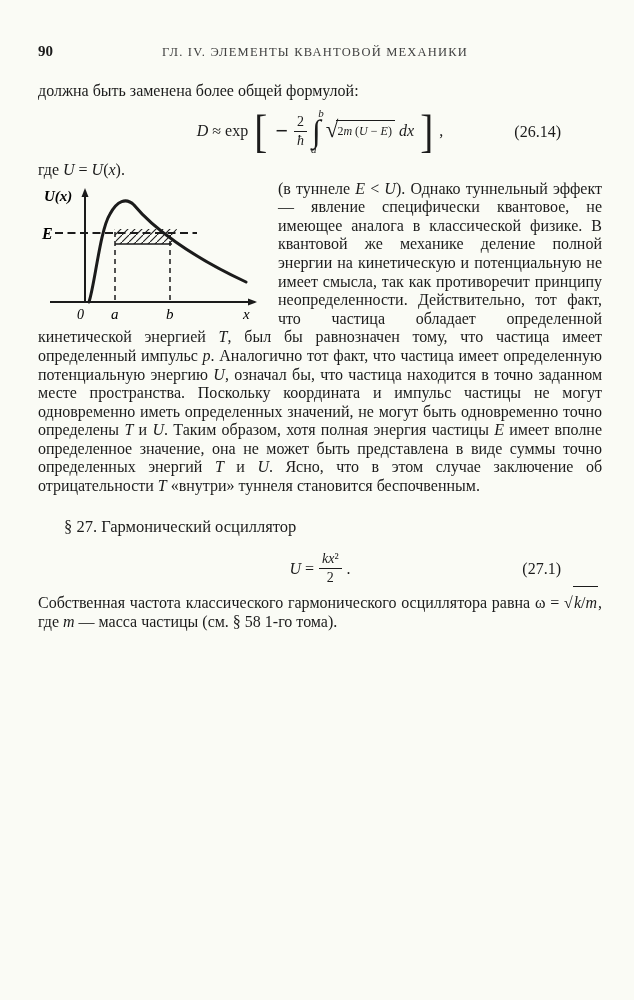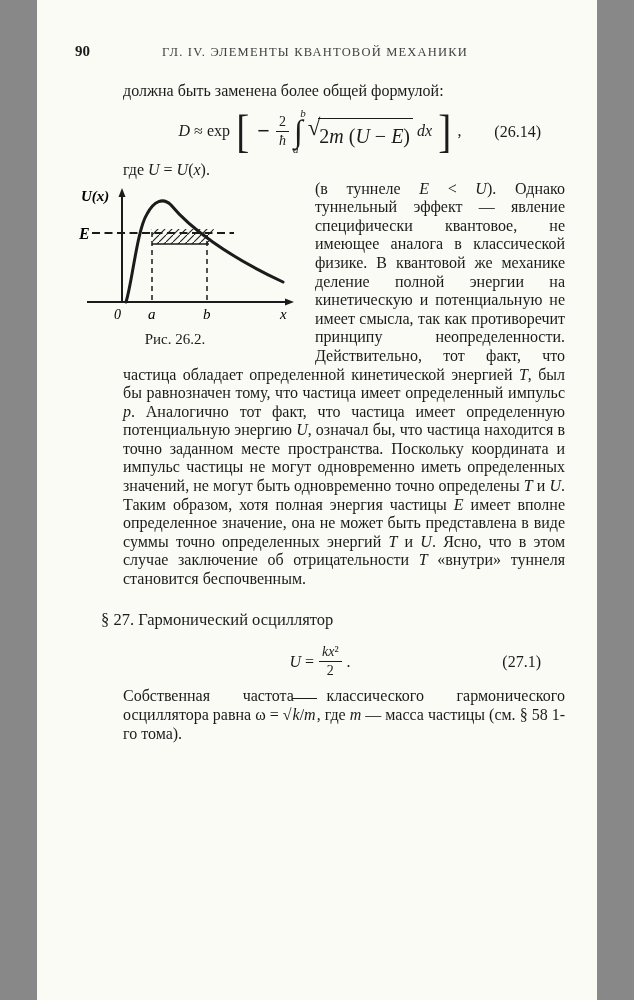--- a/index.html
+++ b/index.html
@@ -1,53 +1,53 @@
 <!DOCTYPE html>
 <html lang="ru"><head>
 <meta charset="utf-8">
 <style>
   * { margin:0; padding:0; box-sizing:border-box; }
   html,body { background:#888; }
   .page {
     position:relative;
-    width:560px; height:1000px;
+    width:634px; height:1000px;
     margin:0 auto;
     background:#fafbf5;
     color:#1b1b1b;
     font-family:"Liberation Serif", serif;
     font-size:16px; line-height:18.6px;
     padding:42px 32px 0 38px;
     overflow:hidden;
   }
   
   .pg-header { display:flex; align-items:baseline; margin-bottom:20px; }
   .pg-num { font-weight:bold; font-size:15px; width:70px; }
   .pg-title { flex:1; text-align:center; font-size:12.5px; letter-spacing:1.2px; color:#404040; padding-right:80px; }
   
-  p { text-align:justify;margin-left:48px; }
+  p { text-align:justify; }
   p.indent { text-indent:26px; }
   .sp { letter-spacing:2.8px; }
   i { font-style:italic; }
   
   .eq { position:relative; text-align:center; margin:8px 0 6px; }
   .eq-body { display:inline-flex; align-items:center; gap:4px; vertical-align:middle; }
-  .eq-no { position:absolute; right:24px; top:50%; transform:translateY(-50%); font-size:16px;text-align:right; }
+  .eq-no { position:absolute; right:41px; top:50%; transform:translateY(-50%); font-size:16px;text-align:right; }
   .bigbr { font-size:46px; font-weight:400; line-height:0; transform:scaleX(.85); margin:0 1px; }
   .minus { font-size:22px; font-weight:bold; margin:0 2px; }
   .frac { display:inline-flex; flex-direction:column; align-items:center; font-size:14px; line-height:1.15; vertical-align:middle; }
   .frac .num { border-bottom:1.3px solid #1b1b1b; padding:0 3px 1px; }
   .frac .den { padding-top:1px; }
   .intgrp { display:inline-flex; flex-direction:column; align-items:center; line-height:1; margin:0 1px; }
   .intgrp .lim { font-size:11px; font-style:italic; line-height:1; }
   .intgrp .lim.top { align-self:flex-end; margin-right:-3px; margin-bottom:-2px; }
   .intgrp .lim.bot { align-self:flex-start; margin-left:-1px; margin-top:-2px; }
   .intsign { font-size:32px; line-height:.9; }
   .sqrt { display:inline-flex; align-items:flex-start; }
   .sqrt .rad { font-size:23px; line-height:1; position:relative; top:-2px; }
-  .sqrt .radicand { border-top:1.4px solid #1b1b1b; padding:8px 3px 0 1px; margin-left:-2px; font-size:20px; }
+  .sqrt .radicand { border-top:1.4px solid #1b1b1b; padding:1px 3px 0 1px; margin-left:-2px; font-size:12px; }
   .ol { border-top:1.4px solid #1b1b1b; padding:7px 1px; }
   .eqfrac-line { display:inline-flex; align-items:center; gap:5px; }
   
   .figwrap { float:left; width:230px; margin:6px 10px 0 0; }
   figure svg { display:block; }
   figcaption { text-align:center; font-size:15px; margin-top:2px; padding-right:30px; }
   .clearfix::after { content:""; display:block; clear:both; }
   
   h2 { font-size:16.5px; font-weight:normal; margin:22px 0 15px; text-indent:26px; }
   .eq27 { margin:10px 0 8px; }
@@ -118,21 +118,20 @@
 
           <path d="M51,116 C57,98 62,44 72,28 C79,15 88,11 96,19 C114,41 152,70 208,96" fill="none" stroke="#1b1b1b" stroke-width="3" stroke-linecap="round"></path>
 
           <text x="6" y="15" font-size="15" font-style="italic" font-weight="bold" font-family="Liberation Serif, serif">U(x)</text>
           <text x="4" y="53" font-size="16" font-style="italic" font-weight="bold" font-family="Liberation Serif, serif">E</text>
           <text x="39" y="133" font-size="14" font-style="italic" font-family="Liberation Serif, serif">0</text>
           <text x="73" y="133" font-size="15" font-style="italic" font-family="Liberation Serif, serif">a</text>
           <text x="128" y="133" font-size="15" font-style="italic" font-family="Liberation Serif, serif">b</text>
           <text x="205" y="133" font-size="15" font-style="italic" font-family="Liberation Serif, serif">x</text>
         </svg>
-        <figcaption>Рис. 26.2.</figcaption>
       </figure>
     </div>
     <p>(в туннеле <i>E</i> &lt; <i>U</i>). Однако туннельный эффект — явление специфически квантовое, не имеющее аналога в классической физике. В квантовой же механике деление полной энергии на кинетическую и потенциальную не имеет смысла, так как противоречит принципу неопределенности. Действительно, тот факт, что частица обладает определенной кинетической энергией <i>T</i>, был бы равнозначен тому, что частица имеет определенный импульс <i>p</i>. Аналогично тот факт, что частица имеет определенную потенциальную энергию <i>U</i>, означал бы, что частица находится в точно заданном месте пространства. Поскольку координата и импульс частицы не могут одновременно иметь определенных значений, не могут быть одновременно точно определены <i>T</i> и <i>U</i>. Таким образом, хотя полная энергия частицы <i>E</i> имеет вполне определенное значение, она не может быть представлена в виде суммы точно определенных энергий <i>T</i> и <i>U</i>. Ясно, что в этом случае заключение об отрицательности <i>T</i> «внутри» туннеля становится беспочвенным.</p>
   </div>
 
   <h2>§ 27. Гармонический осциллятор</h2>
 
 
   <div class="eq eq27">
     <span class="eq-body">

